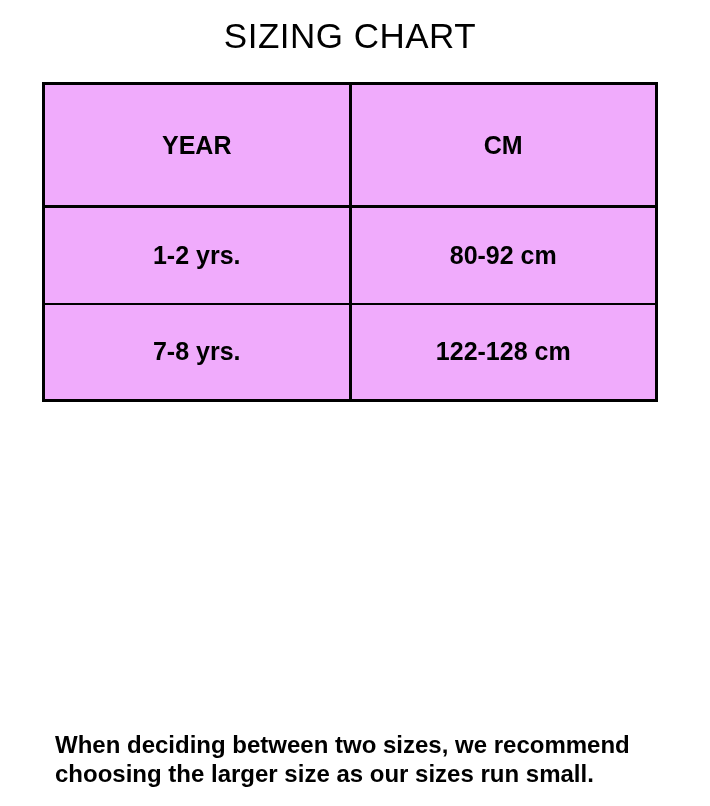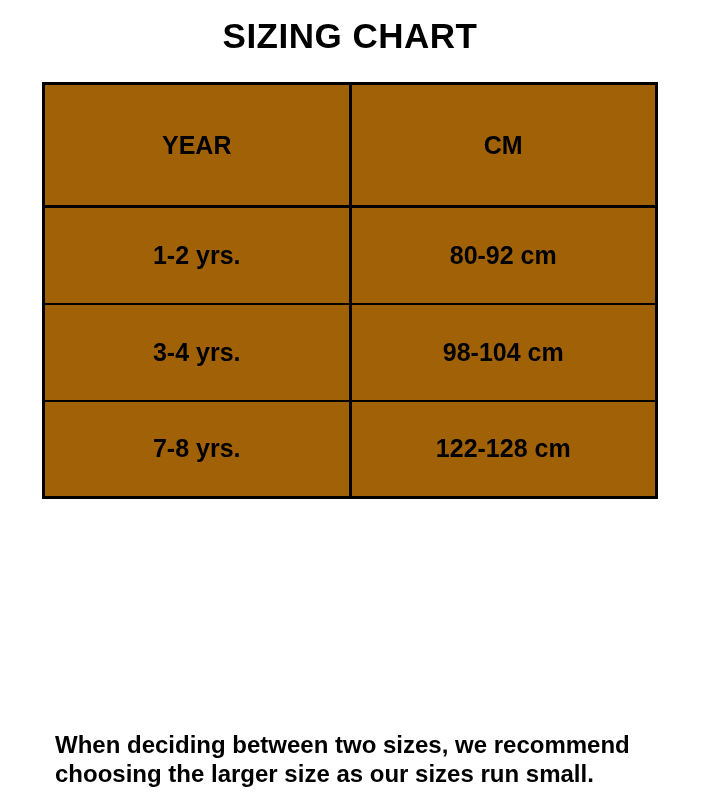--- a/index.html
+++ b/index.html
@@ -16,32 +16,32 @@
     height: 806px;
     position: relative;
   }
   .chart-title {
     position: absolute;
     top: 16px;
     left: 42px;
     width: 616px;
     text-align: center;
     font-size: 35px;
-    font-weight: bold;
+    font-weight: normal;
     letter-spacing: 0.5px;
     white-space: nowrap;
   }
   table.size-table {
     position: absolute;
     top: 82px;
     left: 42px;
     width: 616px;
     border-collapse: collapse;
     table-layout: fixed;
-    background: #a16207;
+    background: #f0abfc;
   }
   table.size-table, table.size-table th, table.size-table td {
     border: 2px solid #000000;
   }
   table.size-table { border-width: 3px; }
   table.size-table thead th { border-bottom-width: 3px; }
   table.size-table th:first-child,
   table.size-table td:first-child { border-right-width: 3px; }
   table.size-table th, table.size-table td {
     width: 50%;
@@ -77,24 +77,20 @@
         <th>YEAR</th>
         <th>CM</th>
       </tr>
     </thead>
     <tbody>
       <tr>
         <td>1-2 yrs.</td>
         <td>80-92 cm</td>
       </tr>
       <tr>
-        <td>3-4 yrs.</td>
-        <td>98-104 cm</td>
-      </tr>
-      <tr>
         <td>7-8 yrs.</td>
         <td>122-128 cm</td>
       </tr>
     </tbody>
   </table>
 
   <p class="footer-note">When deciding between two sizes, we recommend choosing the larger size as our sizes run small.</p>
 
 </div>
 

